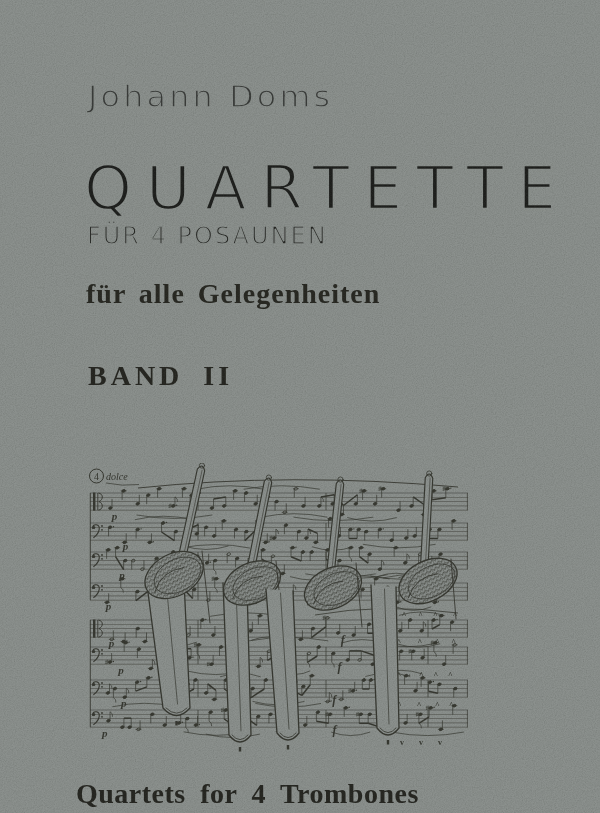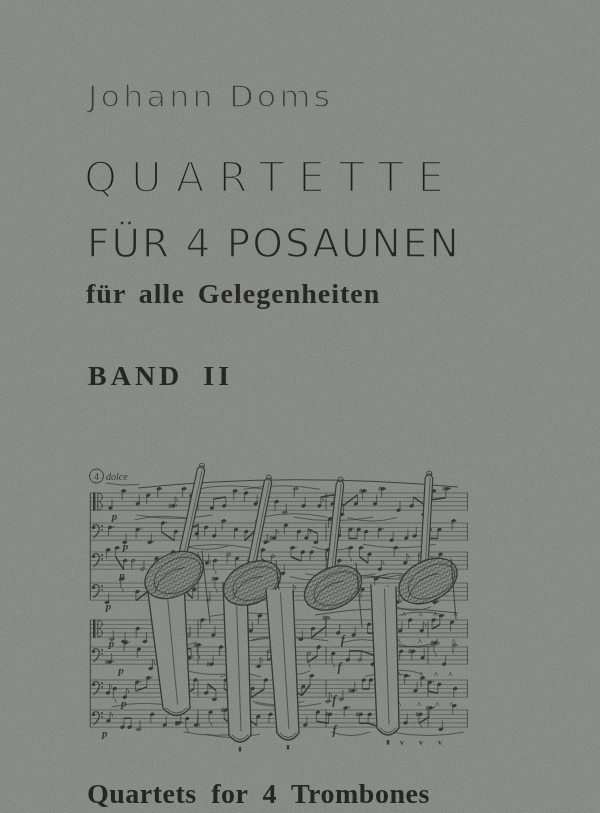--- a/index.html
+++ b/index.html
@@ -13,43 +13,43 @@
     left:88px;top:82px;
     font-family:"DejaVu Sans", sans-serif;
     font-size:30px;line-height:1;color:#383a38;
     letter-spacing:3px;
     transform:scaleX(1.06);transform-origin:left top;
     -webkit-text-stroke:1.3px #8b908d;
   }
   .title{
     left:84px;top:157px;
     font-family:"DejaVu Sans", sans-serif;
-    font-size:42px;line-height:1;color:#1c1d1b;
+    font-size:61px;line-height:1;color:#1c1d1b;
     letter-spacing:14px;
     -webkit-text-stroke:2.4px #8b908d;
   }
   .subtitle{
     left:87px;top:224px;
     font-family:"DejaVu Sans", sans-serif;
-    font-size:39px;line-height:1;color:#242522;
+    font-size:24px;line-height:1;color:#242522;
     letter-spacing:2px;
     -webkit-text-stroke:1.4px #8b908d;
   }
   .tagline{
     left:86px;top:280px;
     font:bold 28px/1 "Liberation Serif", serif;
     color:#262620;letter-spacing:1px;word-spacing:5px;text-align:right;
   }
   .volume{
     left:88px;top:362px;
     font:bold 28px/1 "Liberation Serif", serif;
     color:#24241f;letter-spacing:4px;word-spacing:9px;
   }
   .footer-title{
-    left:87px;top:780px;
+    left:76px;top:780px;
     font:bold 28px/1 "Liberation Serif", serif;
     color:#24241f;letter-spacing:0.5px;word-spacing:7px;text-align:right;
   }
   .illustration{left:80px;top:463px;width:392px;height:302px;}
   .grain{position:absolute;left:0;top:0;z-index:6;pointer-events:none;}
 </style>
 </head>
 <body>
 
 <div>

